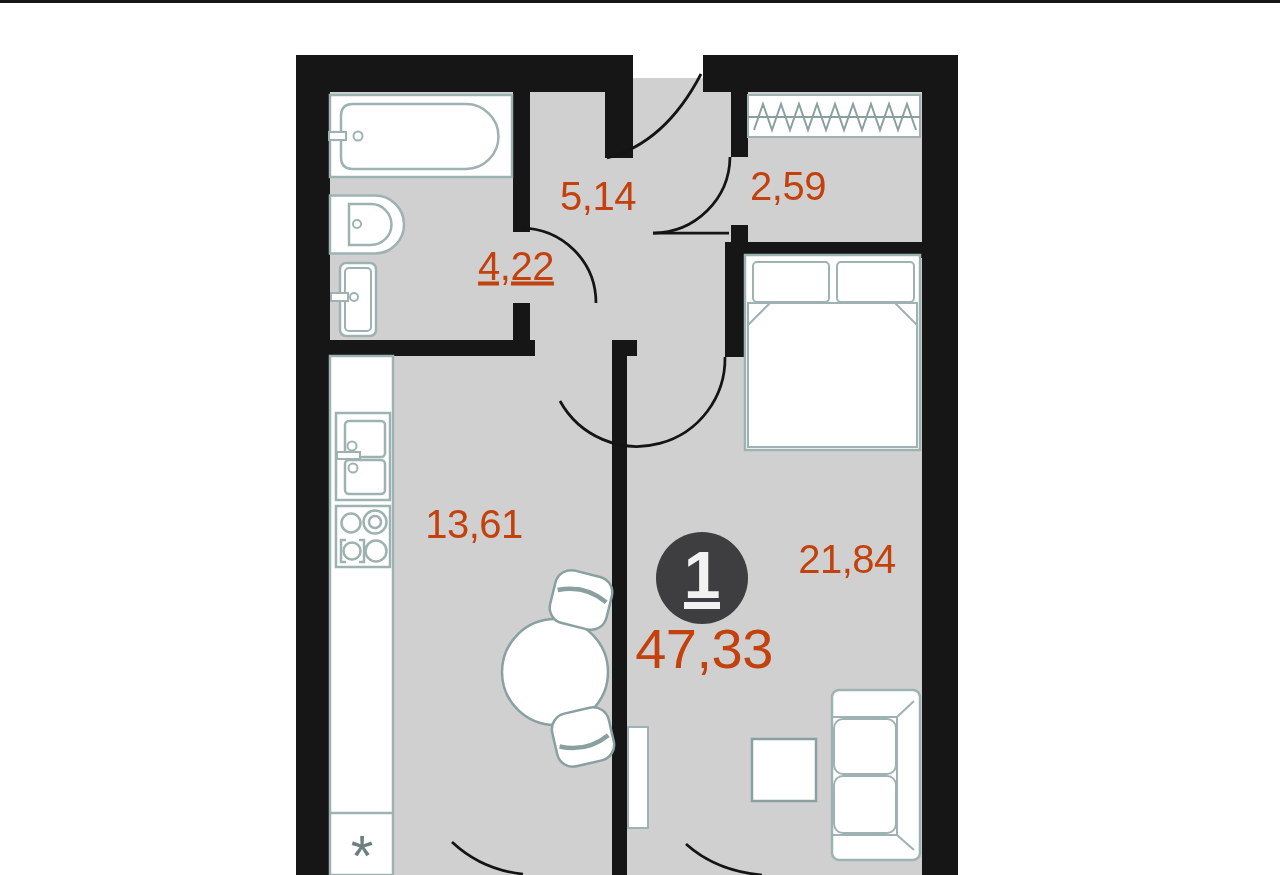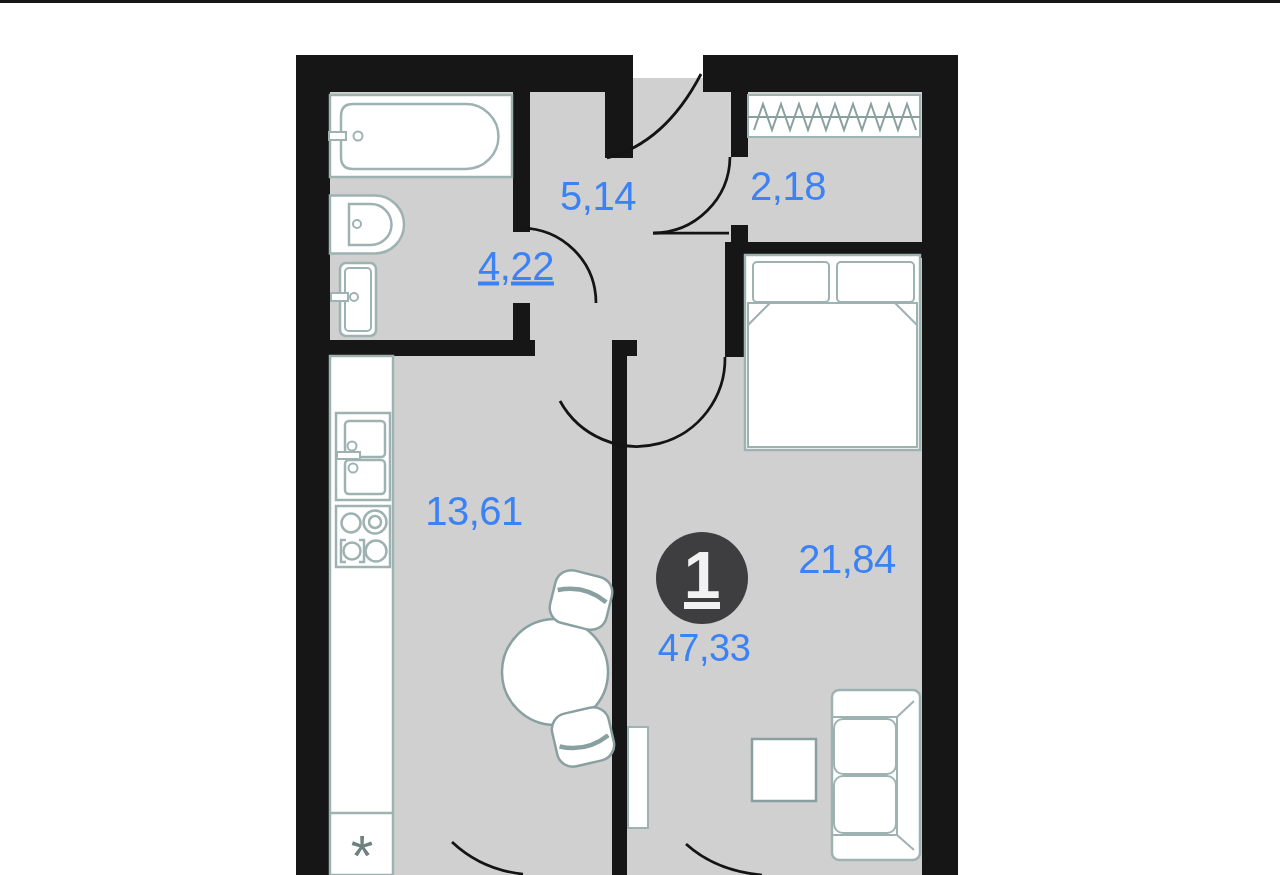--- a/index.html
+++ b/index.html
@@ -1,23 +1,23 @@
 <!DOCTYPE html>
 <html><head>
 <meta charset="utf-8">
 <style>
   html,body{margin:0;padding:0;background:#ffffff;}
   #canvas{position:relative;width:1280px;height:875px;background:#ffffff;overflow:hidden;
           font-family:"Liberation Sans","DejaVu Sans",sans-serif;}
   .floor{position:absolute;background:#d0d0d0;z-index:1;}
   .wall{position:absolute;background:#161616;z-index:2;}
   #fixtures{position:absolute;left:0;top:0;z-index:3;}
-  .label{position:absolute;z-index:4;color:#3b82f6;white-space:nowrap;
+  .label{position:absolute;z-index:4;color:#c2410c;white-space:nowrap;
          transform:translate(-50%,-50%);font-size:40px;letter-spacing:-0.5px;}
-  .label.total{font-size:38px;}
+  .label.total{font-size:56px;}
   .badge{position:absolute;z-index:4;left:656px;top:532px;width:92px;height:92px;
          border-radius:50%;background:#3e3e40;}
   .badge-digit{display:block;width:100%;text-align:center;color:#f2f2f2;
                font-size:66px;line-height:86px;font-weight:bold;}
   .badge-foot{position:absolute;left:50%;transform:translateX(-50%);top:70px;
               width:36px;height:7px;background:#f2f2f2;}
 </style>
 </head>
 <body>
 
@@ -136,23 +136,23 @@
       <line x1="653" y1="233" x2="729" y2="233"></line>
       <path d="M 653 233 A 77 77 0 0 0 730 157"></path>
       <path d="M 521 228 A 75 75 0 0 1 596 303"></path>
       <path d="M 725 357 A 88 88 0 0 1 560 401"></path>
       <path d="M 452 842 Q 482 870 523 874"></path>
       <path d="M 686 844 Q 716 871 762 875"></path>
     </g>
   </svg>
 
   <div class="label" style="left:598px;top:196px;">5,14</div>
-  <div class="label" style="left:788px;top:186px;">2,18</div>
+  <div class="label" style="left:788px;top:186px;">2,59</div>
   <div class="label" style="left:516px;top:266px;text-decoration:underline;">4,22</div>
-  <div class="label" style="left:474px;top:511px;">13,61</div>
+  <div class="label" style="left:474px;top:524px;">13,61</div>
   <div class="label" style="left:847px;top:559px;">21,84</div>
   <div class="label total" style="left:704px;top:648px;">47,33</div>
 
   <div class="badge">
     <span class="badge-digit">1</span>
     <div class="badge-foot"></div>
   </div>
 
 </div>
 

